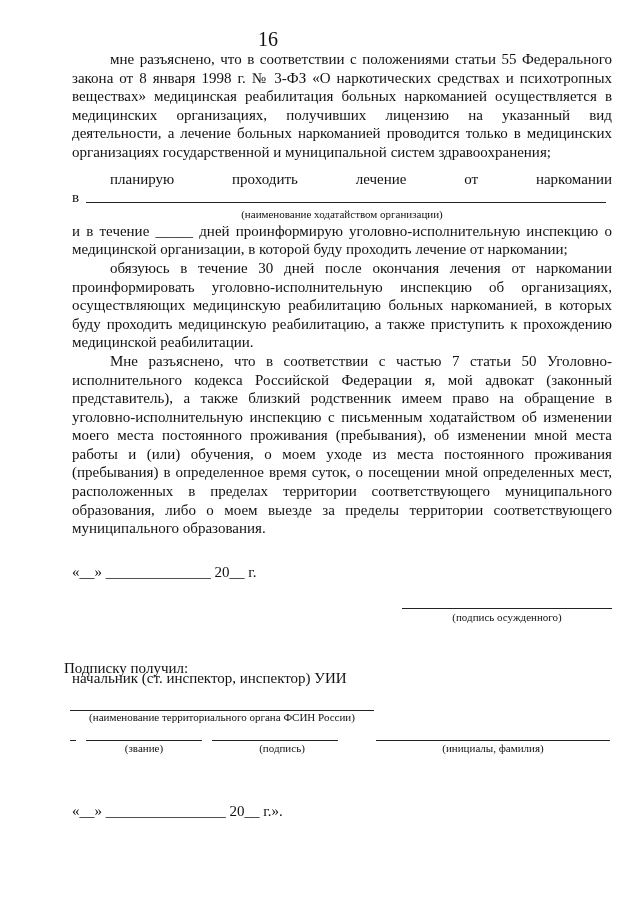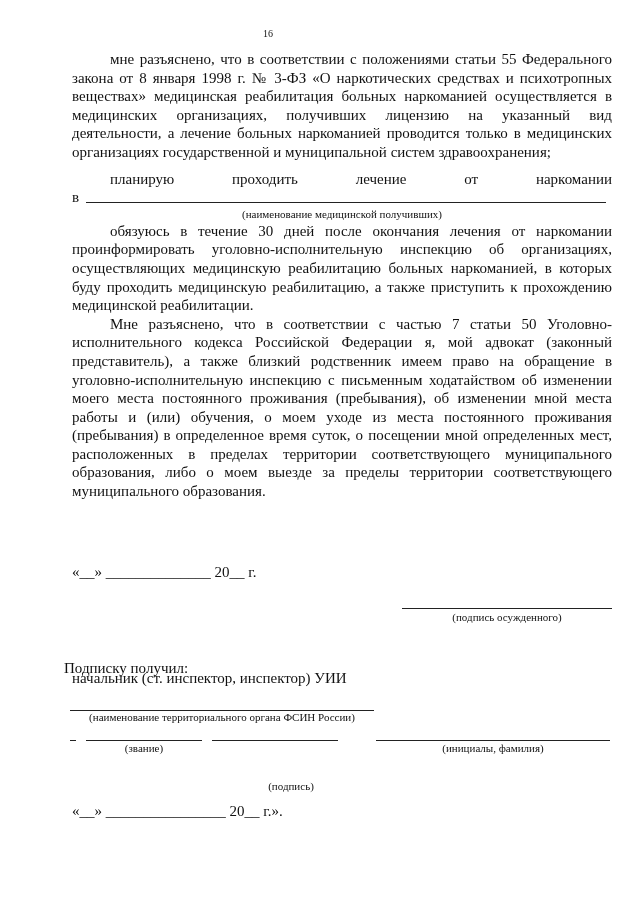--- a/index.html
+++ b/index.html
@@ -1,18 +1,18 @@
 <!DOCTYPE html>
 <html><head>
 <meta charset="utf-8">
 <style>
   html, body { margin:0; padding:0; background:#ffffff; }
   body { width:640px; height:905px; position:relative; overflow:hidden;
          font-family:"Liberation Serif","DejaVu Serif",serif; color:#111; }
-  .page-num { position:absolute; top:28px; left:0; width:536px; text-align:center; font-size:10px; }
+  .page-num { position:absolute; top:28px; left:0; width:536px; text-align:center; font-size:20px; }
   .body { position:absolute; left:72px; top:50px; width:540px; font-size:15px; line-height:18.6px; }
   .p { margin:0; text-align:justify; text-align-last:left; }
   .ind { text-indent:38px; }
   .just-all { text-align:justify; text-align-last:justify;margin-top:8px; }
   sup { font-size:9px; vertical-align:top; line-height:10px; }
   .abs { position:absolute; }
   .line { position:absolute; border-bottom:1px solid #222; height:0; }
   .cap { position:absolute; font-size:11px; text-align:center; }
   .small { font-size:15px; }
 </style>
@@ -22,22 +22,23 @@
 <div class="page-num">16</div>
 
 <div class="body">
   <p class="p ind">мне разъяснено, что в соответствии с положениями статьи 55 Федерального закона от 8 января 1998 г. № 3-ФЗ «О наркотических средствах и психотропных веществах» медицинская реабилитация больных наркоманией осуществляется в медицинских организациях, получивших лицензию на указанный вид деятельности, а лечение больных наркоманией проводится только в медицинских организациях государственной и муниципальной систем здравоохранения;</p>
   <p class="p ind just-all">планирую проходить лечение от наркомании</p>
   <div style="position:relative;height:18.6px;">
     <span>в</span>
     <div class="line" style="left:14px;right:6px;top:14px;"></div>
   </div>
   <div style="position:relative;height:15px;">
-    <div class="cap" style="left:0;width:540px;top:-2px;">(наименование медицинской получивших)</div>
+    <div class="cap" style="left:0;width:540px;top:-2px;">(наименование ходатайством организации)</div>
   </div>
+  <p class="p"><span>и в течение</span> <span>_____</span> <span>дней проинформирую уголовно-исполнительную инспекцию о медицинской организации, в которой буду проходить лечение от наркомании;</span></p>
   <p class="p ind">обязуюсь в течение 30 дней после окончания лечения от наркомании проинформировать уголовно-исполнительную инспекцию об организациях, осуществляющих медицинскую реабилитацию больных наркоманией, в которых буду проходить медицинскую реабилитацию, а также приступить к прохождению медицинской реабилитации.</p>
   <p class="p ind">Мне разъяснено, что в соответствии с частью 7 статьи 50 Уголовно-исполнительного кодекса Российской Федерации я, мой адвокат (законный представитель), а также близкий родственник имеем право на обращение в уголовно-исполнительную инспекцию с письменным ходатайством об изменении моего места постоянного проживания (пребывания), об изменении мной места работы и (или) обучения, о моем уходе из места постоянного проживания (пребывания) в определенное время суток, о посещении мной определенных мест, расположенных в пределах территории соответствующего муниципального образования, либо о моем выезде за пределы территории соответствующего муниципального образования.</p>
 </div>
 
 <div class="abs small" style="left:72px;top:564px;">
   <span>«__»</span>
   <span>______________</span>
   <span>20__ г.</span>
 </div>
 <div class="line" style="left:402px;width:210px;top:608px;"></div>
@@ -46,20 +47,20 @@
 <div class="abs small" style="left:64px;top:660px;">Подписку получил:</div>
 <div class="abs small" style="left:72px;top:670px;">начальник (ст. инспектор, инспектор) УИИ</div>
 <div class="line" style="left:70px;width:304px;top:710px;"></div>
 <div class="cap" style="left:62px;width:320px;top:711px;">(наименование территориального органа ФСИН России)</div>
 
 <div class="line" style="left:70px;width:6px;top:740px;"></div>
 <div class="line" style="left:86px;width:116px;top:740px;"></div>
 <div class="line" style="left:212px;width:126px;top:740px;"></div>
 <div class="line" style="left:376px;width:234px;top:740px;"></div>
 <div class="cap" style="left:86px;width:116px;top:742px;">(звание)</div>
-<div class="cap" style="left:228px;width:126px;top:742px;margin-top:38px;">(подпись)</div>
+<div class="cap" style="left:219px;width:126px;top:742px;">(подпись)</div>
 <div class="cap" style="left:376px;width:234px;top:742px;">(инициалы, фамилия)</div>
 
 <div class="abs small" style="left:72px;top:758px;margin-top:45px;">
   <span>«__»</span>
   <span>________________</span>
   <span>20__ г.».</span>
 </div>
 
 </body></html>

